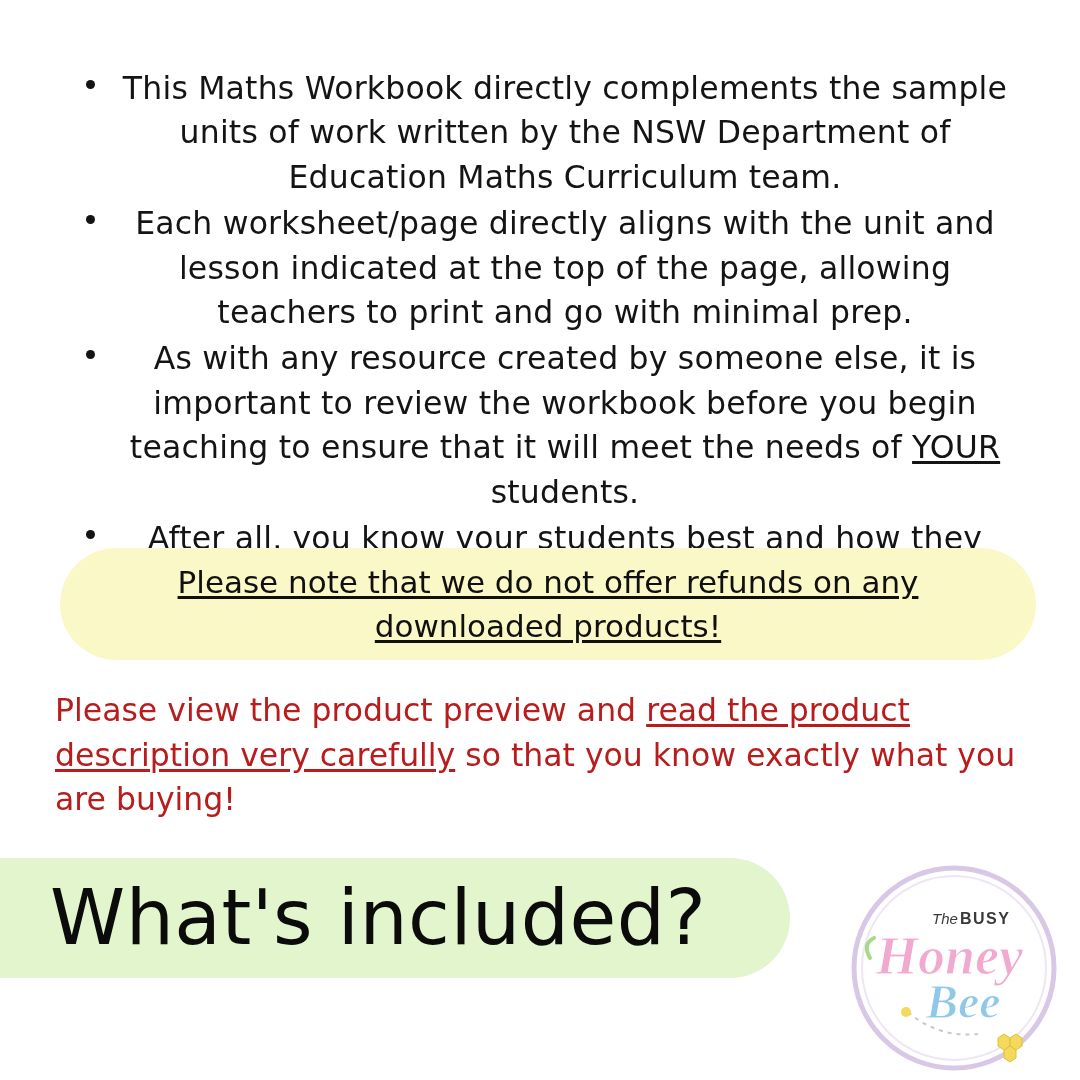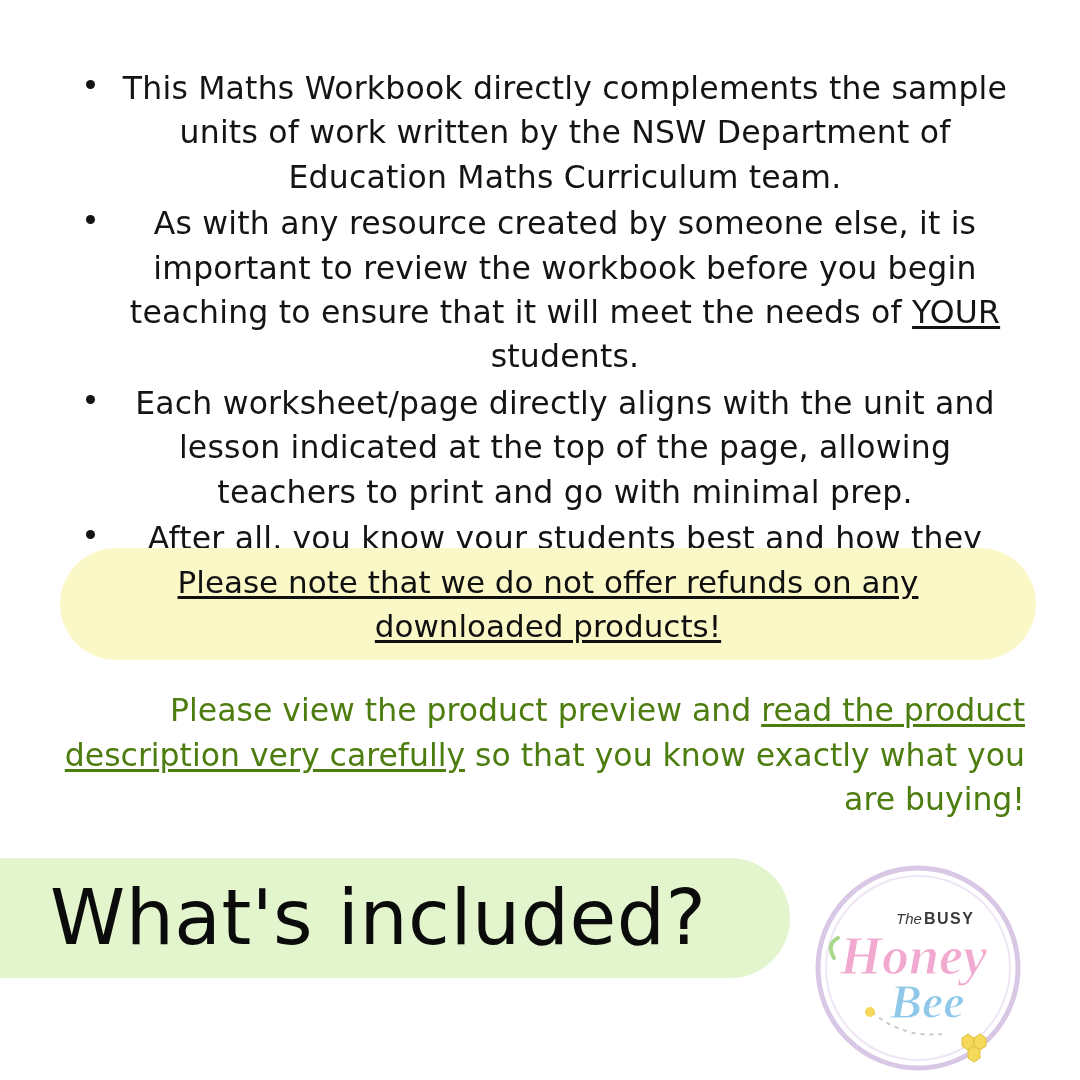--- a/index.html
+++ b/index.html
@@ -75,24 +75,24 @@
     text-decoration: underline;
     text-underline-offset: 3px;
   }
 
   
   .para {
     position: absolute;
     top: 688px;
     left: 55px;
     width: 970px;
-    text-align: right;
+    text-align: left;
     font-size: 31.5px;
     line-height: 1.42;
-    color: #4d7c0f;
+    color: #b91c1c;
   }
 
   
   .banner {
     position: absolute;
     left: -10px;
     top: 858px;
     width: 800px;
     height: 120px;
     background: #e2f5cd;
@@ -105,44 +105,44 @@
     line-height: 1;
     color: #0b0b0b;
     margin-left: 60px;
     letter-spacing: 0.5px;
     font-weight: 400;
   }
 
   
   .logo {
     position: absolute;
-    left: 812px;
+    left: 848px;
     top: 862px;
     width: 212px;
     height: 212px;
   }
   .logo svg { display: block; }
 </style>
 </head>
 <body>
 
 <div class="page">
 
   <ul class="bullets">
     <li>
       <span class="dot"></span>
       <span>This Maths Workbook directly complements the sample units of work written by the NSW Department of Education Maths Curriculum team.</span>
     </li>
     <li>
       <span class="dot"></span>
-      <span id="bullet-3">As with any resource created by someone else, it is important to review the workbook before you begin teaching to ensure that it will meet the needs of <span class="u">YOUR </span> students.</span>
+      <span>Each worksheet/page directly aligns with the unit and lesson indicated at the top of the page, allowing teachers to print and go with minimal prep.</span>
     </li>
     <li>
       <span class="dot"></span>
-      <span>Each worksheet/page directly aligns with the unit and lesson indicated at the top of the page, allowing teachers to print and go with minimal prep.</span>
+      <span id="bullet-3">As with any resource created by someone else, it is important to review the workbook before you begin teaching to ensure that it will meet the needs of <span class="u">YOUR </span> students.</span>
     </li>
     <li>
       <span class="dot"></span>
       <span>After all, you know your students best and how they learn!</span>
     </li>
   </ul>
 
   <div class="note-box">
     <div class="note-text">Please note that we do not offer refunds on any downloaded products!</div>
   </div>

